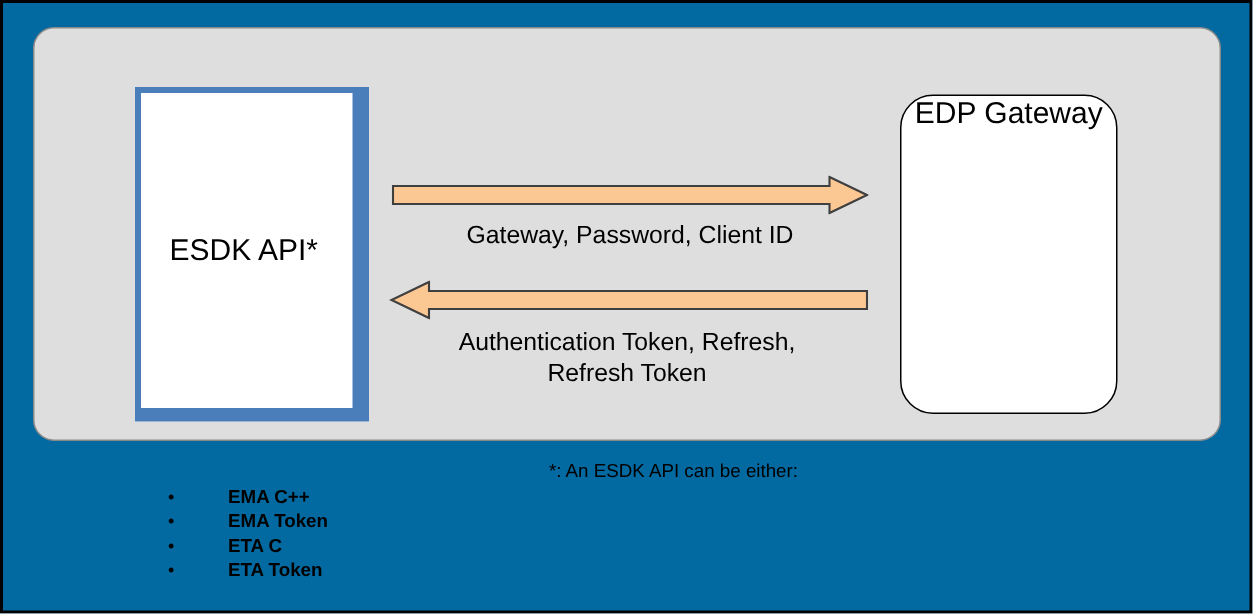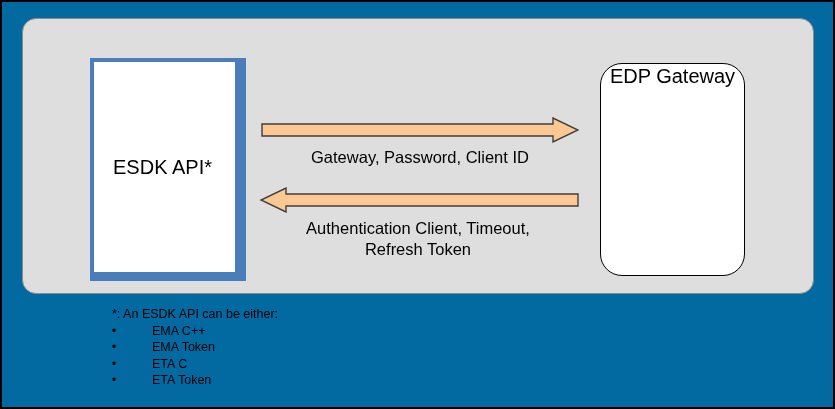--- a/index.html
+++ b/index.html
@@ -120,20 +120,21 @@
     position: absolute;
     left: 110px;
     top: 306px;
     width: 420px;
   }
   #footnote .footnote-heading {
     font-size: 12.5px;
     color: #000000;
     line-height: 1.1;
     margin: 0 0 3px 0;
+    text-align: right;
   }
   #footnote ul.footnote-list {
     list-style: none;
     margin: 0;
     padding: 0;
   }
   #footnote ul.footnote-list li {
     font-size: 12.5px;
     color: #000000;
     line-height: 1.0;
@@ -144,20 +145,21 @@
   }
   #footnote ul.footnote-list li .bullet-dot {
     display: inline-block;
     width: 40px;
     flex: 0 0 40px;
     font-size: 12px;
     line-height: 1;
   }
   #footnote ul.footnote-list li .bullet-text {
     display: inline-block;
+    font-weight: bold;
   }
 </style>
 </head>
 <body>
 
 <div id="page">
 
   <div id="gray-panel">
 
     <div id="esdk-box">
@@ -168,21 +170,21 @@
       <svg class="arrow-svg" width="318" height="26" viewBox="0 0 318 26" xmlns="http://www.w3.org/2000/svg">
         <path d="M1,7 L292,7 L292,1 L317,13 L292,25 L292,19 L1,19 Z" fill="#fbc793" stroke="#3f3f3f" stroke-width="1.4" stroke-linejoin="miter"></path>
       </svg>
       <div class="arrow-caption">Gateway, Password, Client ID</div>
     </div>
 
     <div class="arrow-group" id="arrow-response-group">
       <svg class="arrow-svg" width="322" height="26" viewBox="0 0 322 26" xmlns="http://www.w3.org/2000/svg">
         <path d="M321,7 L29,7 L29,1 L4,13 L29,25 L29,19 L321,19 Z" fill="#fbc793" stroke="#3f3f3f" stroke-width="1.4" stroke-linejoin="miter"></path>
       </svg>
-      <div class="arrow-caption">Authentication Client, Timeout,
+      <div class="arrow-caption">Authentication Token, Refresh,
 Refresh Token</div>
     </div>
 
     <div id="edp-box">
       <span class="box-label">EDP
 Gateway</span>
     </div>
 
   </div>
 

